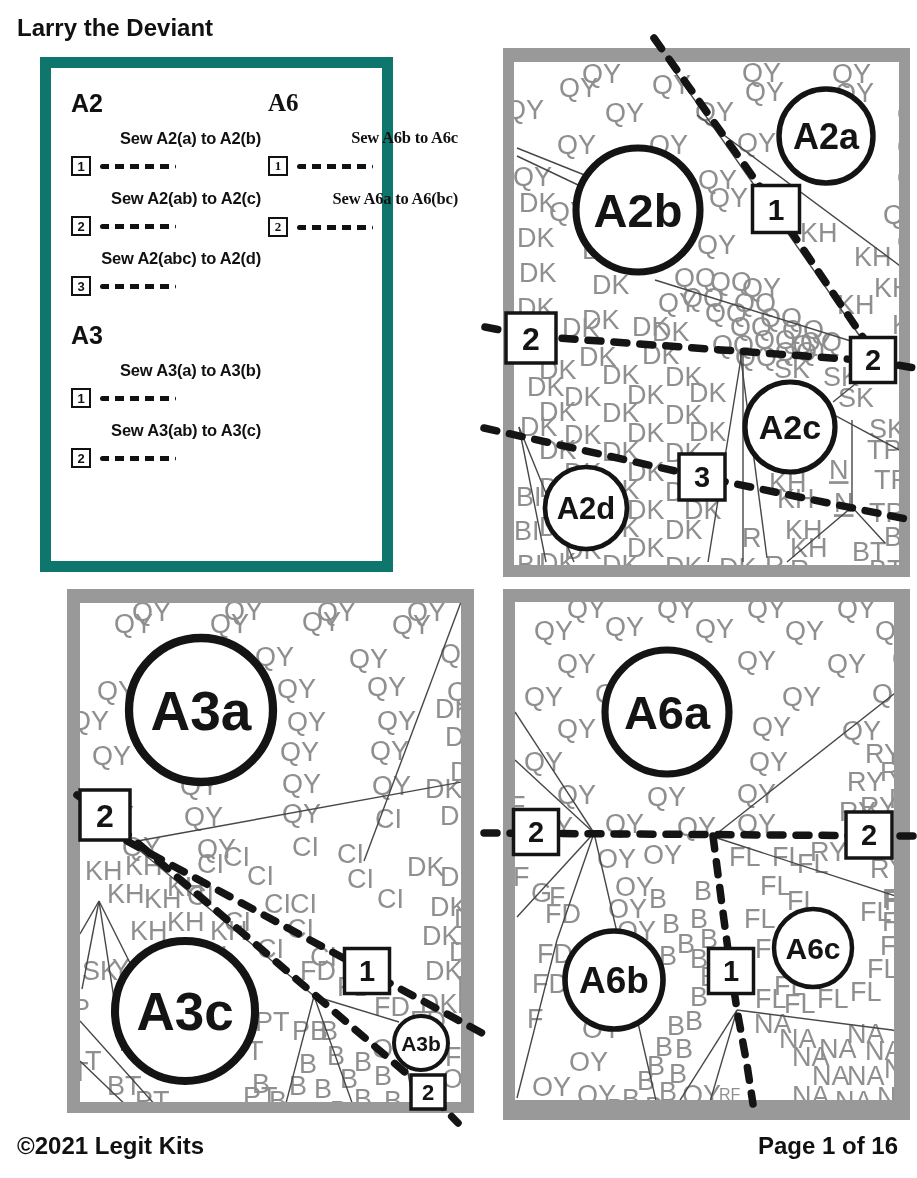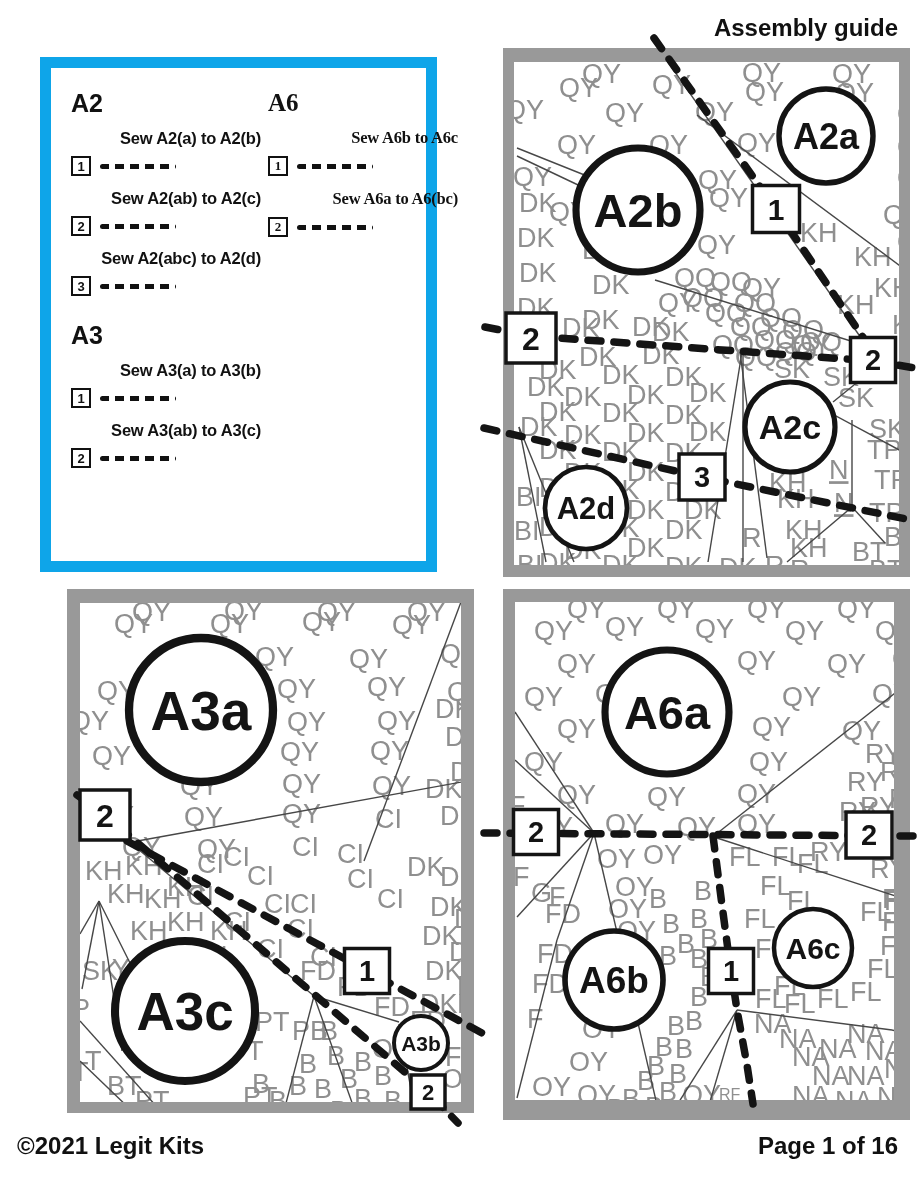--- a/index.html
+++ b/index.html
@@ -2,41 +2,41 @@
 <html><head>
 <meta charset="utf-8">
 <style>
   html,body{margin:0;padding:0;background:#fff;}
   body{font-family:"Liberation Sans",sans-serif;color:#111;}
   #page{position:relative;width:917px;height:1178px;background:#fff;overflow:hidden;}
   .hdr-left{position:absolute;left:17px;top:14px;font-size:24px;font-weight:bold;}
   .hdr-right{position:absolute;right:19px;top:14px;font-size:24px;font-weight:bold;}
   .ftr-left{position:absolute;left:17px;top:1132px;font-size:24px;font-weight:bold;}
   .ftr-right{position:absolute;right:19px;top:1132px;font-size:24px;font-weight:bold;}
-  #instructions{position:absolute;left:40px;top:57px;width:397px;height:515px;
-    border:11px solid #0ea5e9;box-sizing:border-box;background:#fff;}
+  #instructions{position:absolute;left:40px;top:57px;width:353px;height:515px;
+    border:11px solid #0f766e;box-sizing:border-box;background:#fff;}
   .ins-col{position:absolute;top:21px;width:190px;}
   .ins-col.left{left:20px;} .ins-col.right{left:217px;font-family:Liberation Serif, serif;}
   .ins-section+.ins-section{margin-top:25px;}
   .ins-h{font-size:25px;font-weight:bold;margin:0 0 11px;}
   .ins-step-text{font-size:16.5px;font-weight:bold;margin:0 0 8px;letter-spacing:-0.2px;text-align:right;}
   .ins-row{display:flex;align-items:center;gap:9px;margin:0 0 13px;}
   .ins-box{width:16px;height:16px;border:2px solid #111;font-size:13px;font-weight:bold;
     display:flex;align-items:center;justify-content:center;flex:0 0 auto;}
   .ins-dash{width:76px;height:5px;border-radius:3px;
     background:repeating-linear-gradient(90deg,#111 0 9px,transparent 9px 15px);}
   .panel{position:absolute;padding-left:37px;}
   svg{display:block;}
   svg text{font-family:"Liberation Sans",sans-serif;}
 </style>
 </head>
 <body>
 
 <div id="page">
-  <div class="hdr-right">Assembly guide</div>
+  <div class="hdr-left">Larry the Deviant</div>
 
   <div id="instructions">
     <div class="ins-col left">
         <div class="ins-section">
           <div class="ins-h">A2</div>
           <p class="ins-step-text">Sew A2(a) to A2(b)</p>
           <div class="ins-row">
             <span class="ins-box">1</span>
             <span class="ins-dash"></span>
           </div>

